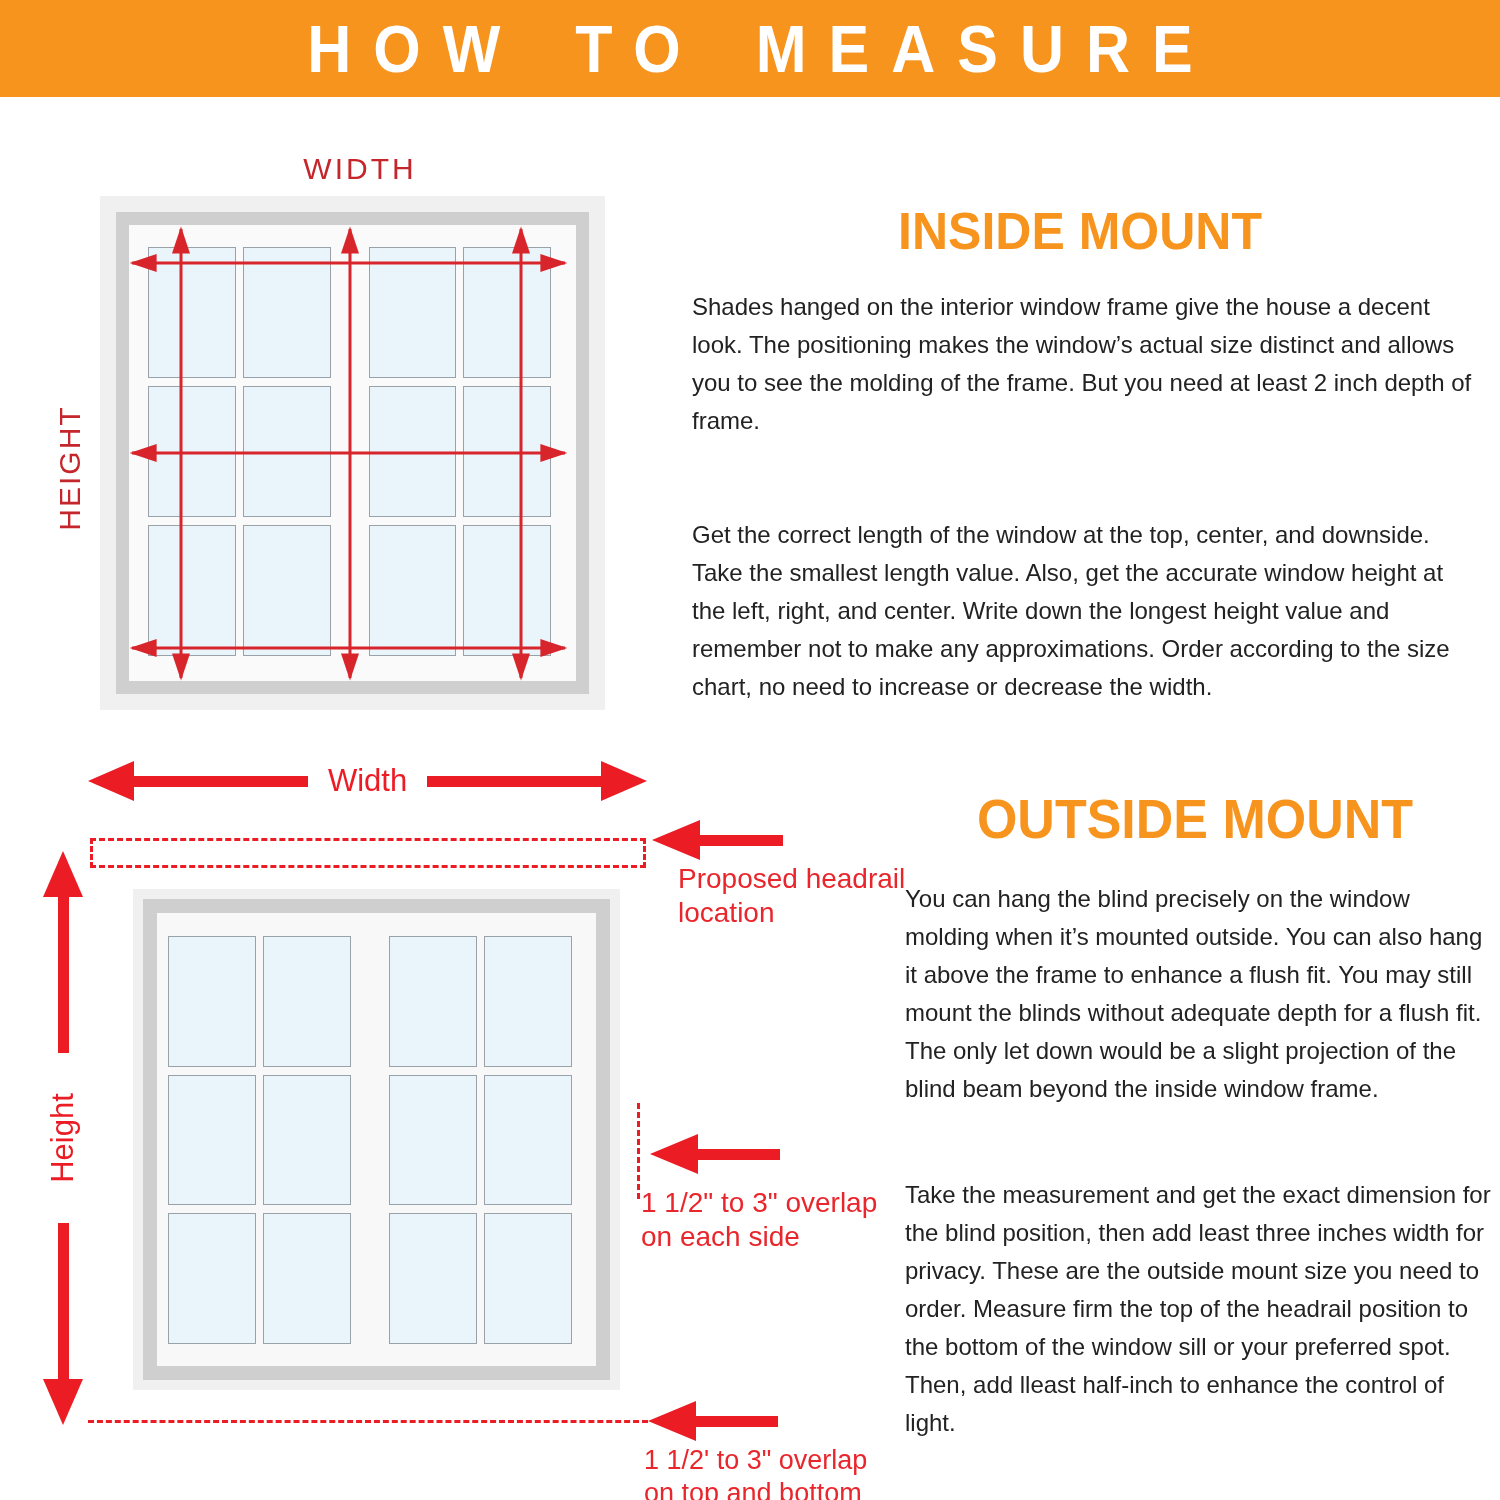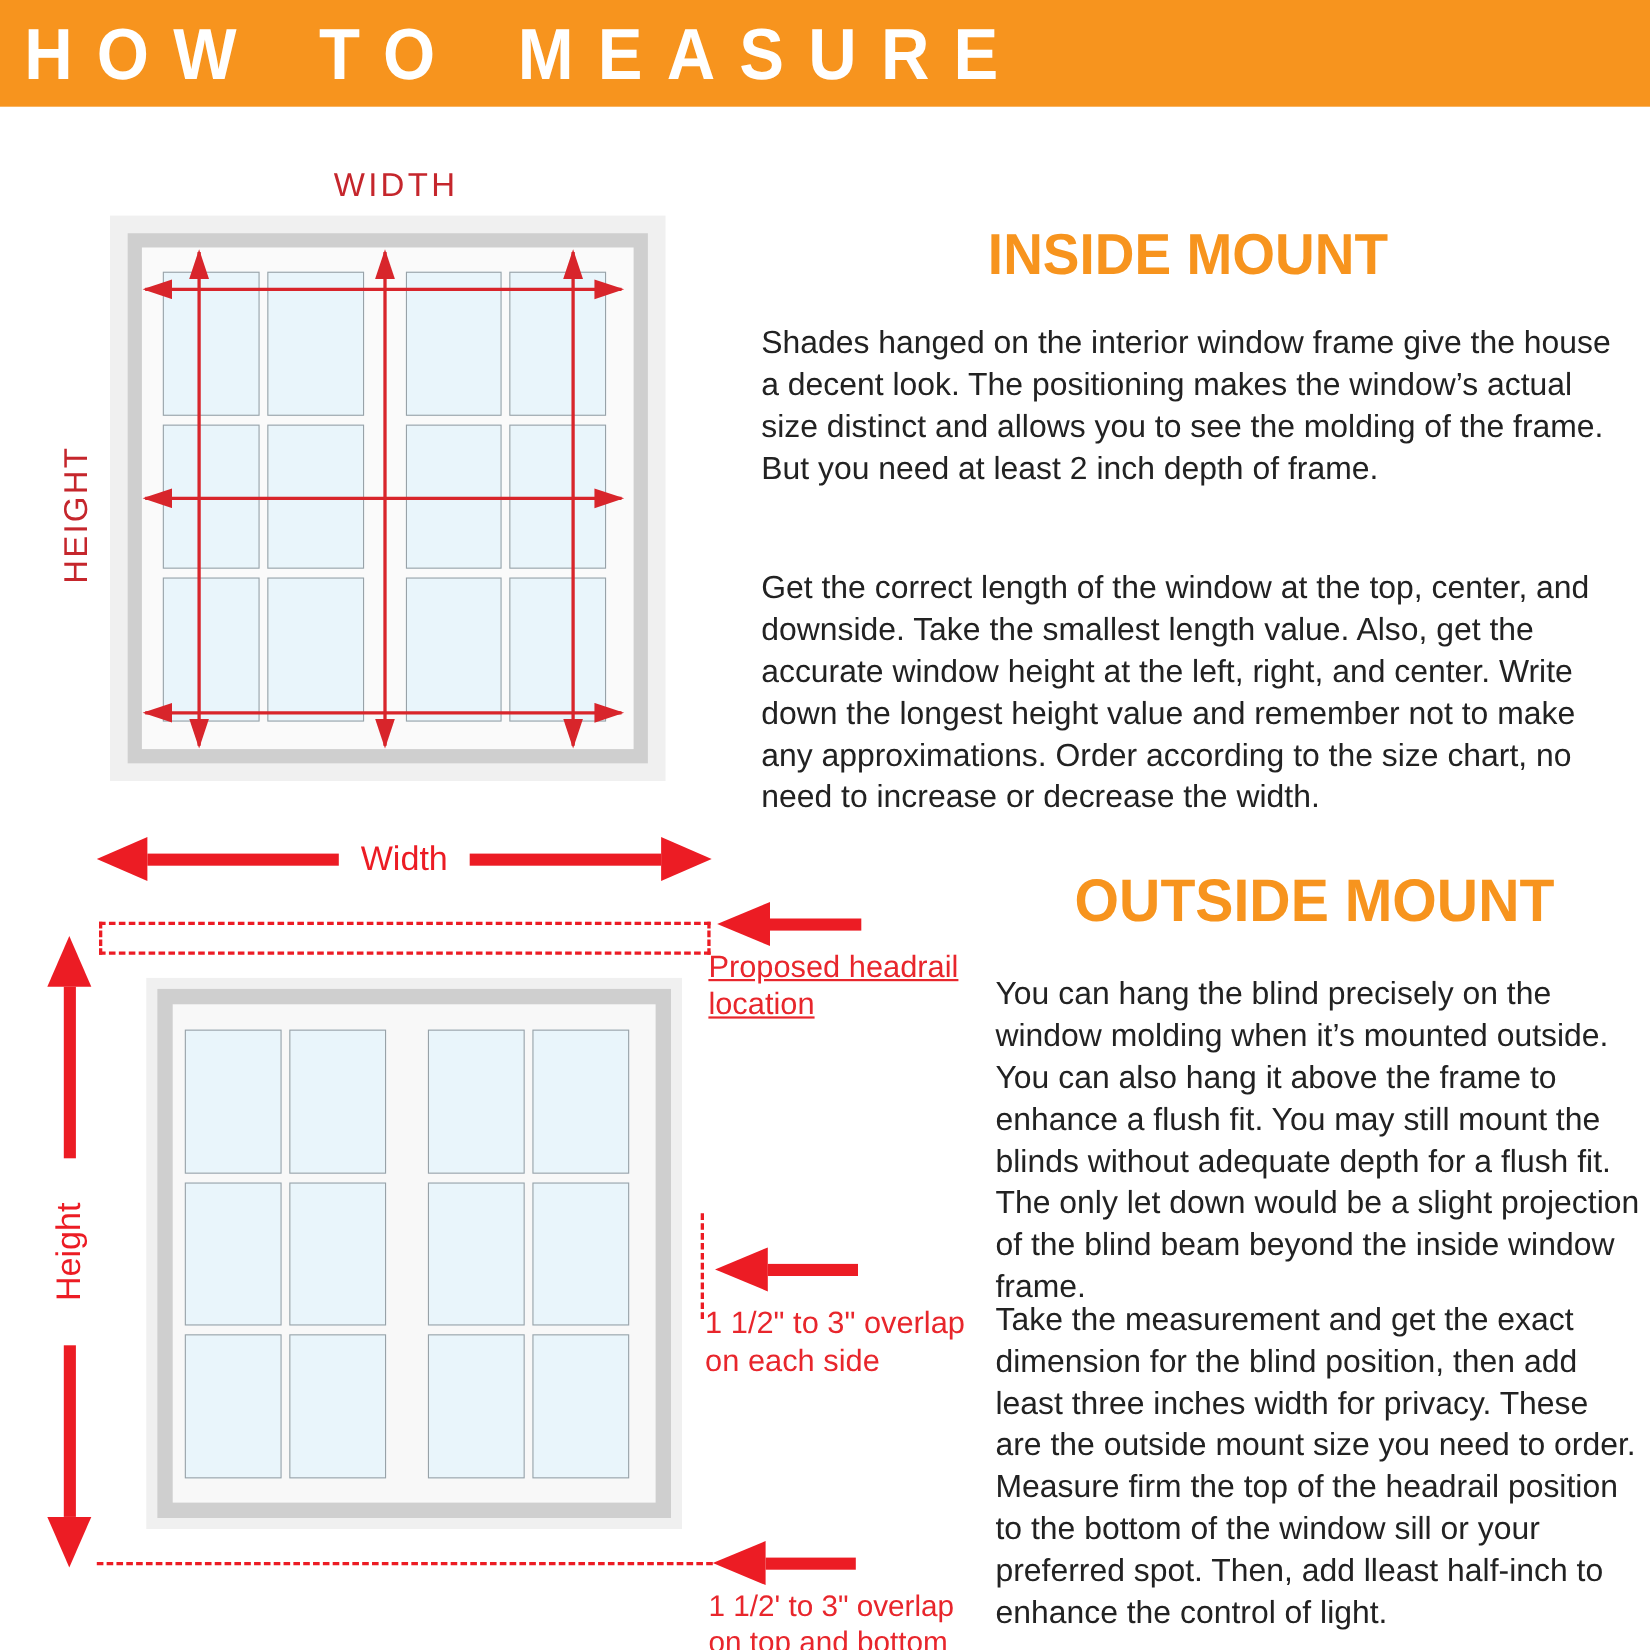--- a/index.html
+++ b/index.html
@@ -12,21 +12,21 @@
     --pane:#e9f5fb;
     --paneborder:#98a2a8;
     --band:#cfcfcf;
   }
   html,body{margin:0;padding:0;background:#ffffff;}
   body{font-family:"Liberation Sans", sans-serif;}
   .canvas{position:relative;width:1500px;height:1500px;background:#ffffff;overflow:hidden;}
 
   
   .banner{position:absolute;left:0;top:0;width:1500px;height:97px;background:var(--orange);
-    display:flex;align-items:center;justify-content:flex-start;}
+    display:flex;align-items:center;justify-content:center;}
   .banner h1{margin:0;color:#ffffff;font-size:61px;font-weight:700;letter-spacing:22px;
     word-spacing:14px;text-indent:22px;transform:scaleY(1.08);}
 
   
   .window{position:absolute;background:#f0f0f0;}
   .win-band{position:absolute;background:#fafafa;border:13px solid var(--band);}
   .win-band.b2{border-width:14px;background:#f8f8f8;}
   .panes{position:absolute;display:grid;grid-template-columns:1fr 1fr 24px 1fr 1fr;
     grid-template-rows:1fr 1fr 1fr;gap:8px 7px;}
   .pane{background:var(--pane);border:1px solid var(--paneborder);}
@@ -39,21 +39,21 @@
   .cap-label{position:absolute;color:var(--dkred);font-size:30px;letter-spacing:3px;text-align:center;}
   .rot-box{position:absolute;}
   .rot-box span{position:absolute;left:50%;top:50%;transform:translate(-50%,-50%) rotate(-90deg);
     white-space:nowrap;display:block;}
   .rot-cap{color:var(--dkred);font-size:30px;letter-spacing:2px;}
   .rot-red{color:var(--red);font-size:31px;}
 
   .heading{position:absolute;color:var(--orange);font-weight:700;text-align:center;transform:scaleY(1.05);}
   .h-inside{left:690px;top:160px;width:780px;font-size:50px;}
   .h-outside{left:905px;top:746px;width:580px;font-size:52px;}
-  .para{position:absolute;color:var(--ink);font-size:29px;line-height:38px;}
+  .para{position:absolute;color:var(--ink);font-size:24px;line-height:38px;}
 
   .red-note{position:absolute;color:var(--notered);font-size:28px;line-height:34px;}
 
   
   .tarrow{position:absolute;display:flex;align-items:center;}
   .tarrow .shaft{flex:1;height:11px;background:var(--red);}
   .head-l{width:0;height:0;border-style:solid;border-color:transparent;
     border-width:20px 46px 20px 0;border-right-color:var(--red);}
   .head-r{width:0;height:0;border-style:solid;border-color:transparent;
     border-width:20px 0 20px 46px;border-left-color:var(--red);}
@@ -133,21 +133,21 @@
     <span class="gap-label">Width</span>
     <span class="shaft"></span>
     <span class="head-r"></span>
   </div>
 
   <div class="dash-rect" style="left:90px;top:838px;width:550px;height:24px;"></div>
   <div class="tarrow" style="left:652px;top:820px;width:131px;height:40px;">
     <span class="head-l" style="border-width:20px 48px 20px 0;"></span>
     <span class="shaft"></span>
   </div>
-  <div class="red-note" style="left:644px;top:862px;width:260px;text-decoration:underline;">Proposed headrail location</div>
+  <div class="red-note" style="left:678px;top:862px;width:260px;">Proposed headrail location</div>
 
   <div class="tarrow-v" style="left:40px;top:851px;width:46px;height:574px;">
     <span class="head-u"></span>
     <span class="shaft-v"></span>
     <span class="v-gap rot-box" style="position:relative;">
       <span class="rot-red">Height</span>
     </span>
     <span class="shaft-v"></span>
     <span class="head-d"></span>
   </div>

